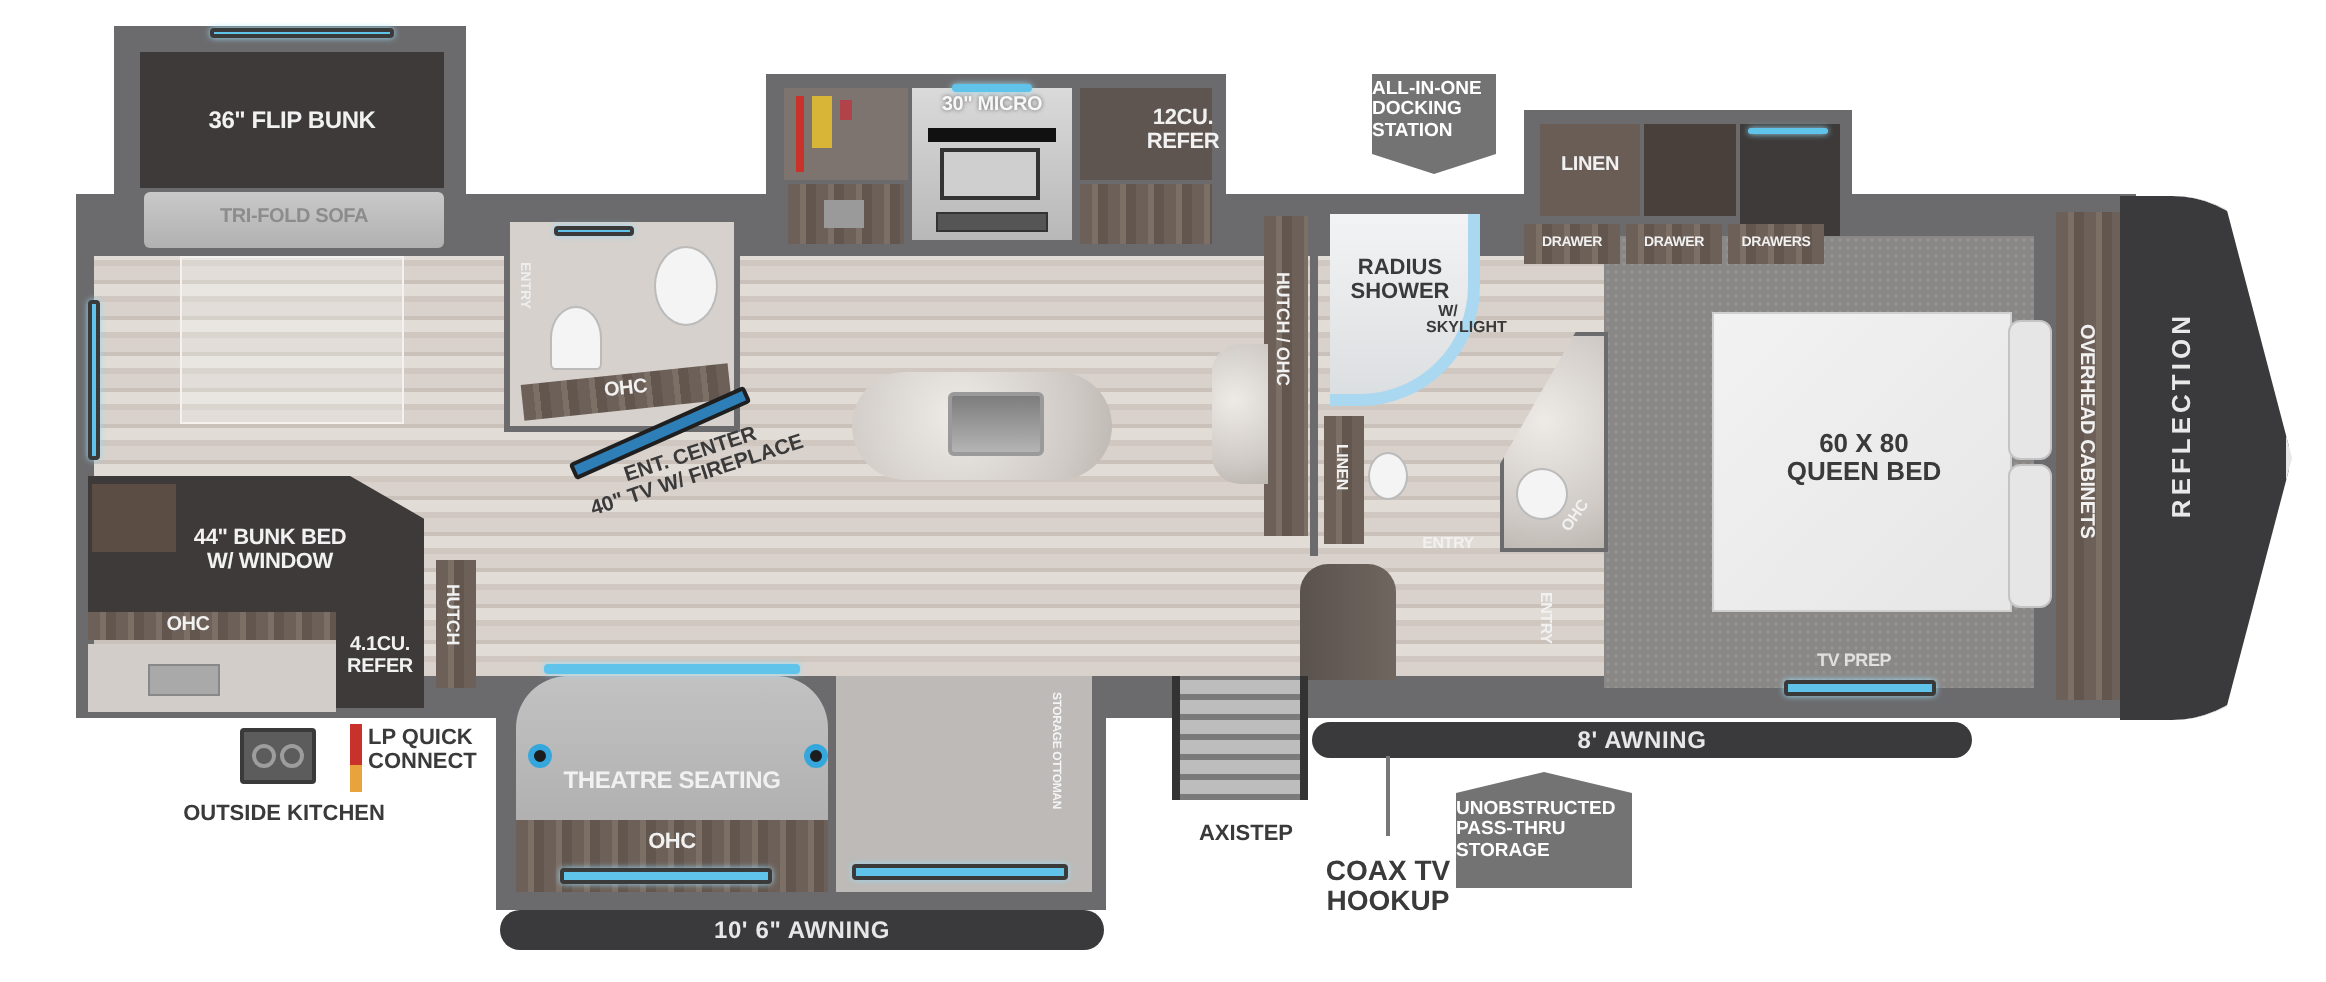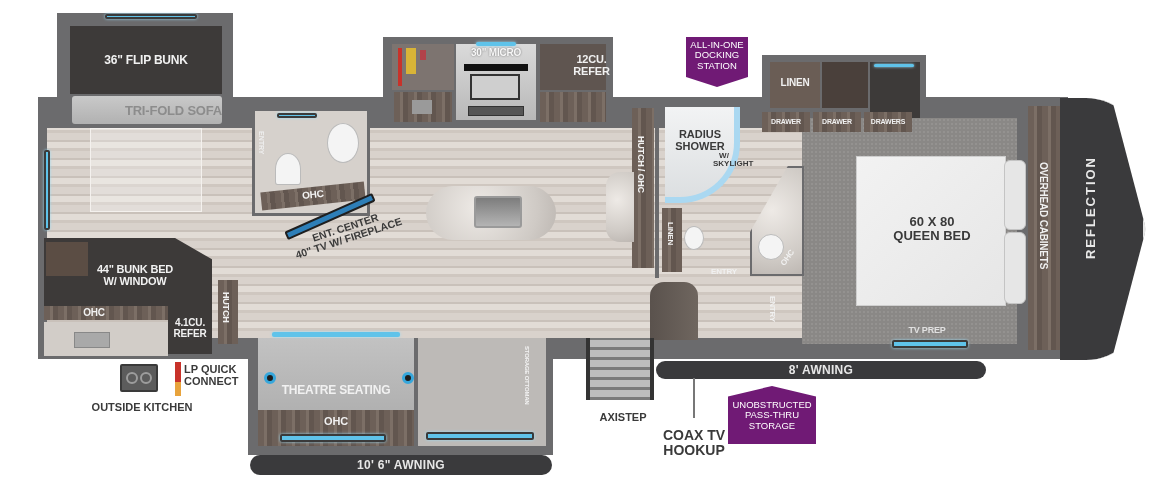--- a/index.html
+++ b/index.html
@@ -11,21 +11,21 @@
     background:
       repeating-linear-gradient(0deg, #d9d2cc 0 7px, #cfc7c0 7px 10px, #e2dcd6 10px 16px, #c9c1ba 16px 18px);
   }
   .floor-carpet { background: #8a8886; background-image: radial-gradient(#949290 1px, transparent 1px); background-size: 4px 4px; }
   .dark-panel { background: #3d3a39; }
   .cab { background: repeating-linear-gradient(90deg, #6d6058 0 6px, #7c6f66 6px 9px, #62564f 9px 14px); }
   .label { color: #f1f1f1; font-weight: bold; text-align: center; line-height: 1.05; letter-spacing: -0.2px; text-transform: uppercase; }
   .label-dark { color: #3a3a3a; font-weight: bold; text-align: center; line-height: 1.05; text-transform: uppercase; }
   .window { background: #5fc3ea; border: 2px solid #3a3a3a; border-radius: 2px; box-shadow: 0 0 3px #9ad9f2; }
   .awning { background: #3a3a3c; border-radius: 10px; color: #e7e7e7; font-weight: bold; font-size: 12px; text-align: center; letter-spacing: 0.3px; }
-  .callout { background: #701a75; color: #ffffff; font-weight: normal; font-size: 9.5px; text-align: center; line-height: 1.1; text-transform: uppercase; }
+  .callout { background: #737373; color: #ffffff; font-weight: bold; font-size: 9.5px; text-align: left; line-height: 1.1; text-transform: uppercase; }
   .vert { writing-mode: vertical-rl; }
   .vert-up { writing-mode: vertical-rl; transform: rotate(180deg); }
   .counter { background: radial-gradient(circle at 40% 40%, #eeeae6, #cfcac5 70%, #bdb7b2); }
   .seat { background: linear-gradient(#c9c9c9, #b1b1b1); }
 </style>
 </head>
 <body>
 
 <div class="abs wall" style="left:38px;top:97px;width:1030px;height:262px;"></div>
 
@@ -38,21 +38,21 @@
 <div class="abs wall" style="left:248px;top:333px;width:305px;height:122px;"></div>
 
 <div class="abs floor-wood" style="left:47px;top:128px;width:755px;height:210px;"></div>
 <div class="abs floor-carpet" style="left:802px;top:118px;width:215px;height:226px;"></div>
 
 <div class="abs dark-panel" style="left:70px;top:26px;width:152px;height:68px;">
   <div class="abs window" style="left:35px;top:-12px;width:92px;height:5px;"></div>
   <div class="abs label" style="left:0;top:28px;width:152px;font-size:12px;">36" FLIP BUNK</div>
 </div>
 <div class="abs seat" style="left:72px;top:96px;width:150px;height:28px;border-radius:3px;">
-  <div class="abs label" style="left:0;top:8px;width:150px;font-size:13px;color:#8c8c8c;text-align:right;">TRI-FOLD SOFA</div>
+  <div class="abs label" style="left:0;top:8px;width:150px;font-size:10px;color:#8c8c8c;">TRI-FOLD SOFA</div>
 </div>
 <div class="abs" style="left:90px;top:128px;width:112px;height:84px;border:1px solid #f4f1ee;background:rgba(255,255,255,0.25);"></div>
 <div class="abs window" style="left:44px;top:150px;width:6px;height:80px;"></div>
 
 <div class="abs" style="left:252px;top:108px;width:118px;height:108px;border:3px solid #6b6b6d;background:#d6d1cc;">
   <div class="abs window" style="left:22px;top:2px;width:40px;height:5px;"></div>
   <div class="abs label-dark vert" style="left:3px;top:20px;font-size:7px;color:#eee;">ENTRY</div>
   <div class="abs" style="left:20px;top:42px;width:26px;height:32px;background:#f4f4f4;border-radius:50% 50% 10% 10%;border:1px solid #bbb;"></div>
   <div class="abs" style="left:72px;top:12px;width:32px;height:40px;background:#f4f4f4;border-radius:50%;border:1px solid #bbb;"></div>
   <div class="abs cab" style="left:6px;top:76px;width:104px;height:18px;transform:rotate(-6deg);">
@@ -109,21 +109,21 @@
 <div class="abs dark-panel" style="left:168px;top:314px;width:44px;height:40px;">
   <div class="abs label" style="left:0;top:4px;width:44px;font-size:10px;">
     <div>4.1CU.</div>
     <div>REFER</div>
   </div>
 </div>
 <div class="abs cab" style="left:218px;top:280px;width:20px;height:64px;">
   <div class="abs label vert" style="left:3px;top:12px;font-size:9px;">HUTCH</div>
 </div>
 
-<div class="abs" style="left:258px;top:338px;width:156px;height:108px;background:linear-gradient(#c2c2c2,#a8a8a8);">
+<div class="abs" style="left:258px;top:338px;width:156px;height:108px;background:linear-gradient(#c2c2c2,#a8a8a8);border-radius:26px;">
   <div class="abs window" style="left:14px;top:-6px;width:128px;height:5px;border:none;"></div>
   <div class="abs" style="left:6px;top:34px;width:12px;height:12px;border-radius:50%;background:#1d1d1d;border:3px solid #36a7dc;"></div>
   <div class="abs" style="left:144px;top:34px;width:12px;height:12px;border-radius:50%;background:#1d1d1d;border:3px solid #36a7dc;"></div>
   <div class="abs label" style="left:0;top:46px;width:156px;font-size:12px;">THEATRE SEATING</div>
   <div class="abs cab" style="left:0;top:72px;width:156px;height:36px;">
     <div class="abs label" style="left:0;top:6px;width:156px;font-size:11px;">OHC</div>
     <div class="abs window" style="left:22px;top:24px;width:106px;height:8px;"></div>
   </div>
 </div>
 <div class="abs" style="left:418px;top:338px;width:128px;height:108px;background:#bdbab7;">

